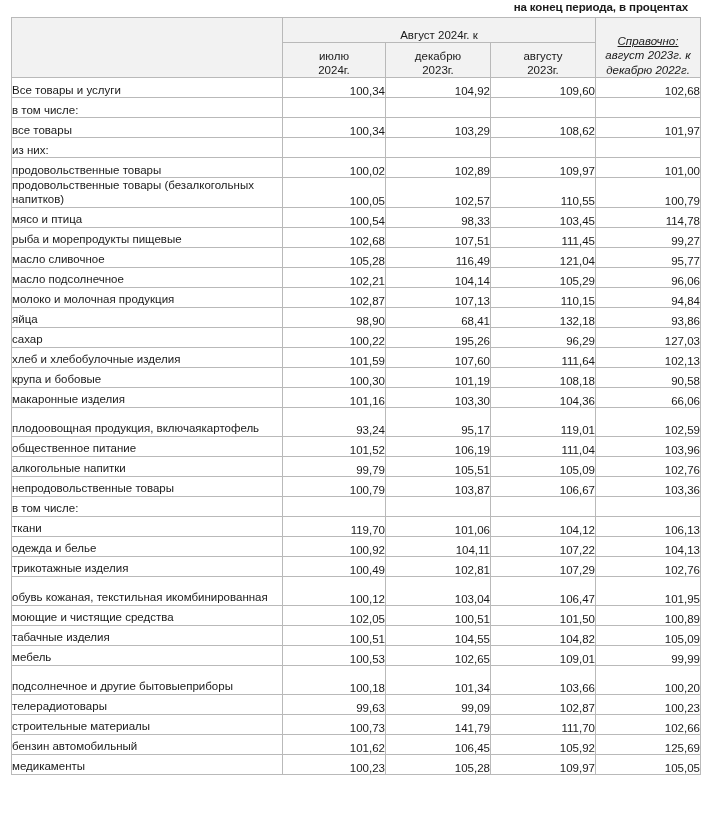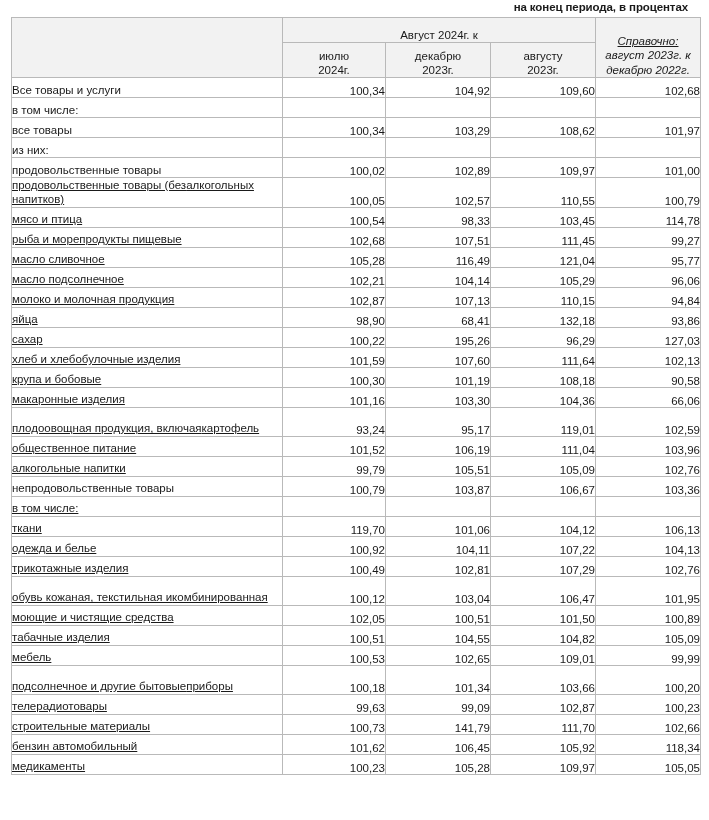--- a/index.html
+++ b/index.html
@@ -79,21 +79,21 @@
     text-align: right;
     padding: 3px 8px 3px 4px;
     vertical-align: bottom;
     white-space: nowrap;
   }
   tr.r { height: 20px; margin-top: 20px; }
   tr.r2 { height: 29px; }
 
   .ind0 { padding-left: 6px; }
   .ind1 { padding-left: 20px; }
-  .ind2 { padding-left: 32px; text-decoration: underline; }
+  .ind2 { padding-left: 32px; }
 </style>
 </head>
 <body>
 
 <div id="page">
 
   <div class="caption">на конец периода, в процентах</div>
 
   <table class="stat">
     <colgroup>
@@ -344,21 +344,21 @@
           <td class="num">100,73</td>
           <td class="num">141,79</td>
           <td class="num">111,70</td>
           <td class="num">102,66</td>
         </tr>
         <tr class="r">
           <td class="lbl ind2">бензин автомобильный</td>
           <td class="num">101,62</td>
           <td class="num">106,45</td>
           <td class="num">105,92</td>
-          <td class="num">118,34</td>
+          <td class="num">125,69</td>
         </tr>
         <tr class="r">
           <td class="lbl ind2">медикаменты</td>
           <td class="num">100,23</td>
           <td class="num">105,28</td>
           <td class="num">109,97</td>
           <td class="num">105,05</td>
         </tr>
       </tbody>
   </table>

